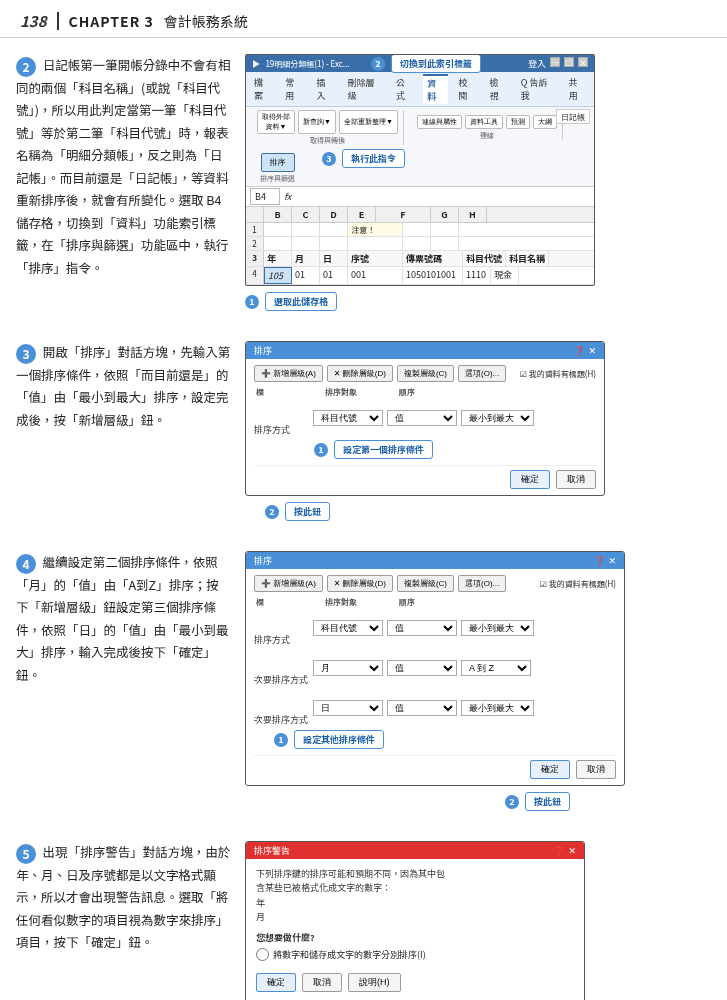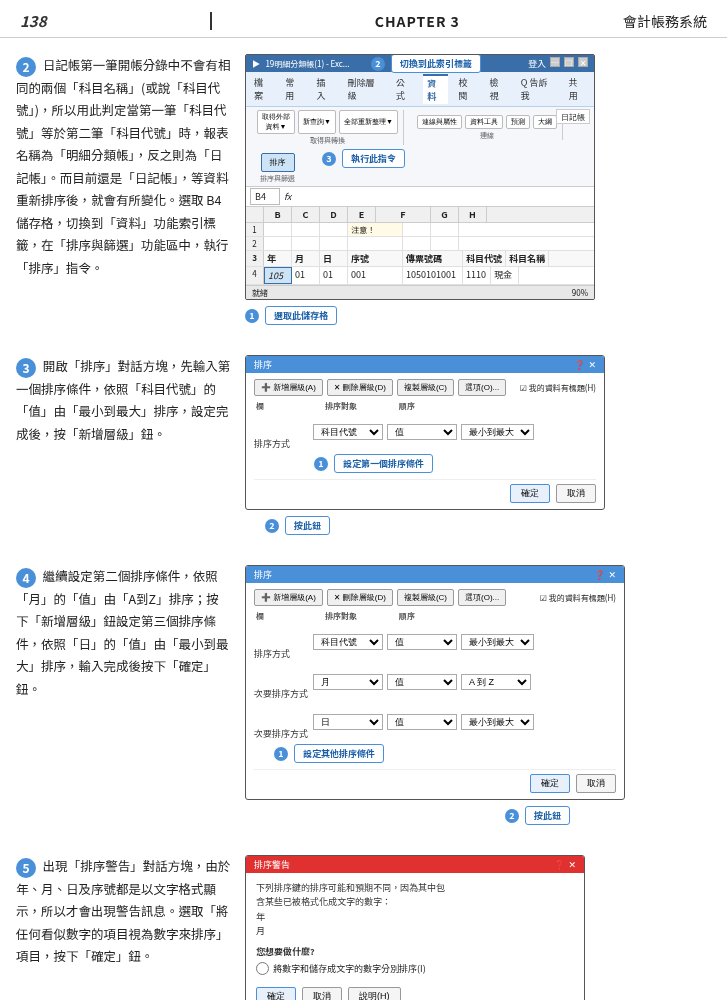--- a/index.html
+++ b/index.html
@@ -10,21 +10,20 @@
       min-height: 1000px;
       font-size: 13px;
       color: #222;
     }
     .page-header {
       display: flex;
       align-items: center;
       padding: 10px 20px 6px 20px;
       border-bottom: 1px solid #ccc;
       gap: 10px;
-      justify-content: space-between;
     }
     .page-num {
       font-style: italic;
       font-weight: bold;
       font-size: 15px;
       color: #333;
     }
     .header-divider {
       width: 2px;
       height: 18px;
@@ -543,37 +542,33 @@
             <div class="excel-cell selected">105</div>
             <div class="excel-cell">01</div>
             <div class="excel-cell">01</div>
             <div class="excel-cell" style="min-width:55px;">001</div>
             <div class="excel-cell" style="min-width:60px;">1050101001</div>
             <div class="excel-cell">1110</div>
             <div class="excel-cell">現金</div>
           </div>
         </div>
 
-        <div class="excel-statusbar">
-          <span>就緒</span>
-          <span>90%</span>
-        </div>
       </div>
 
       <div style="display:flex; align-items:center; gap:3px; margin-top:2px;">
         <span class="annotation-num">1</span>
         <span class="callout-label">選取此儲存格</span>
       </div>
     </div>
   </div>
 
   <div class="section-box">
     <div class="text-col">
       <span class="step-num">3</span>
-      <span>開啟「排序」對話方塊，先輸入第一個排序條件，依照「科目代號」的「值」由「最小到最大」排序，設定完成後，按「新增層級」鈕。</span>
+      <span>開啟「排序」對話方塊，先輸入第一個排序條件，依照「而目前還是」的「值」由「最小到最大」排序，設定完成後，按「新增層級」鈕。</span>
     </div>
     <div class="img-col">
       <div class="dialog-window" style="width:360px;">
         <div class="dialog-titlebar">
           <span>排序</span>
           <div style="display:flex; gap:3px;">
             <span style="font-size:9px; cursor:pointer;">❓</span>
             <span style="font-size:9px; cursor:pointer;">✕</span>
           </div>
         </div>

